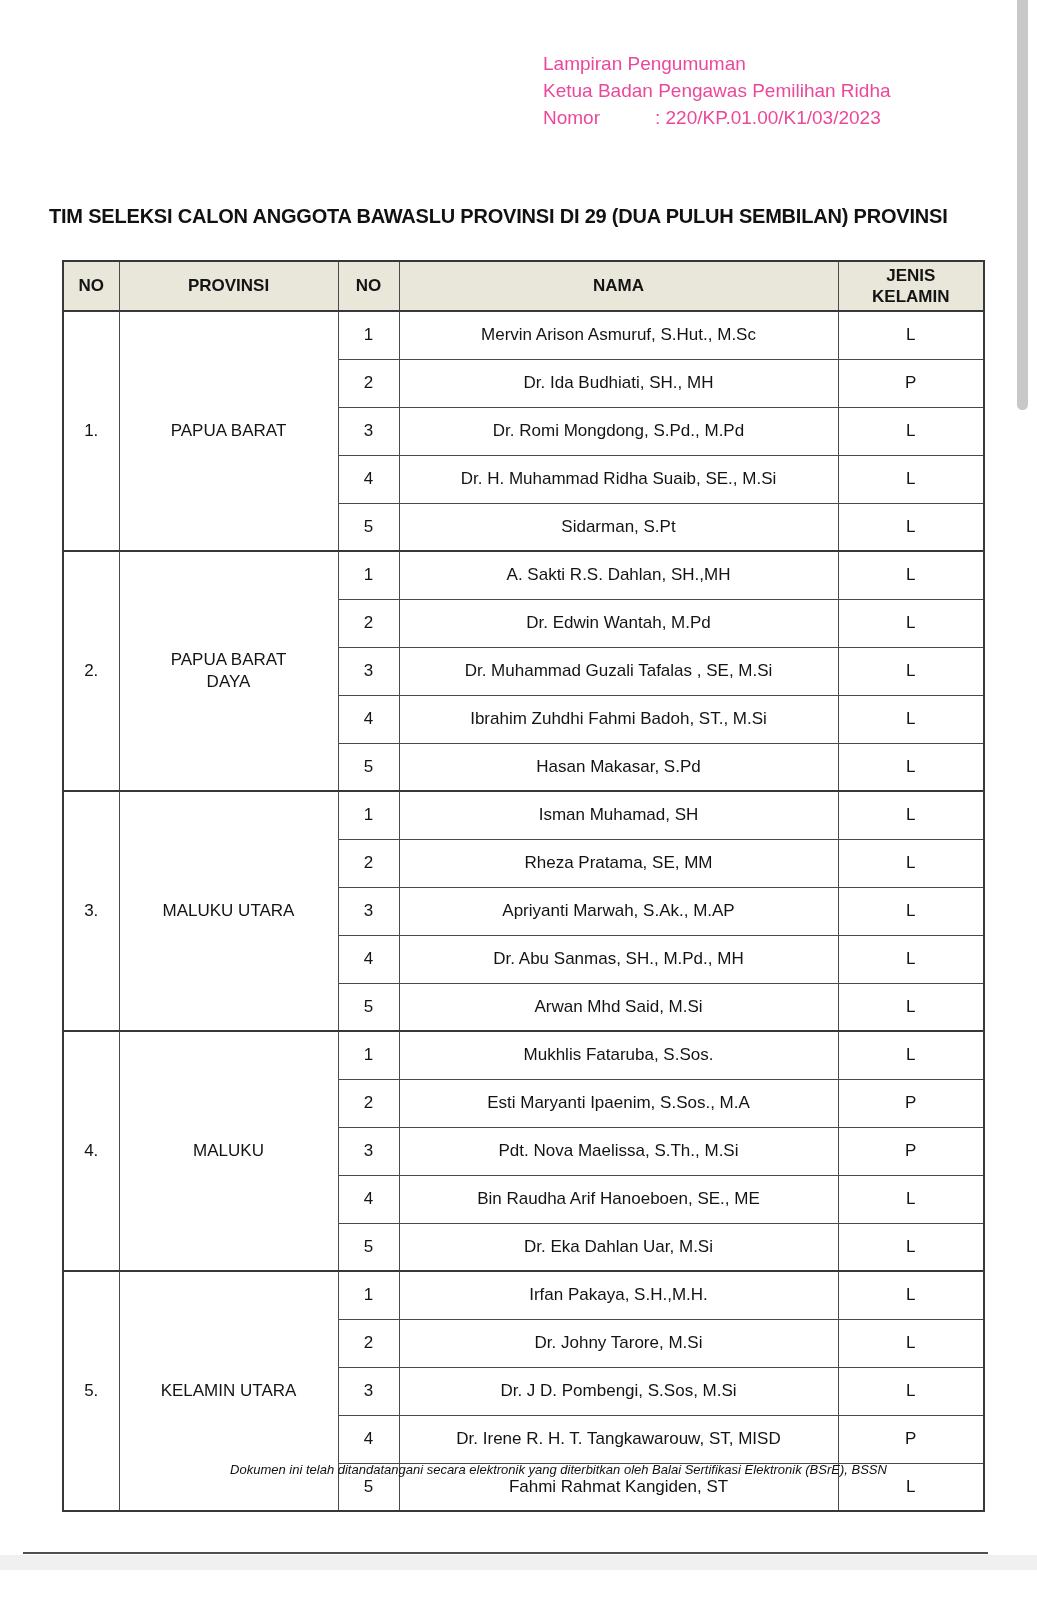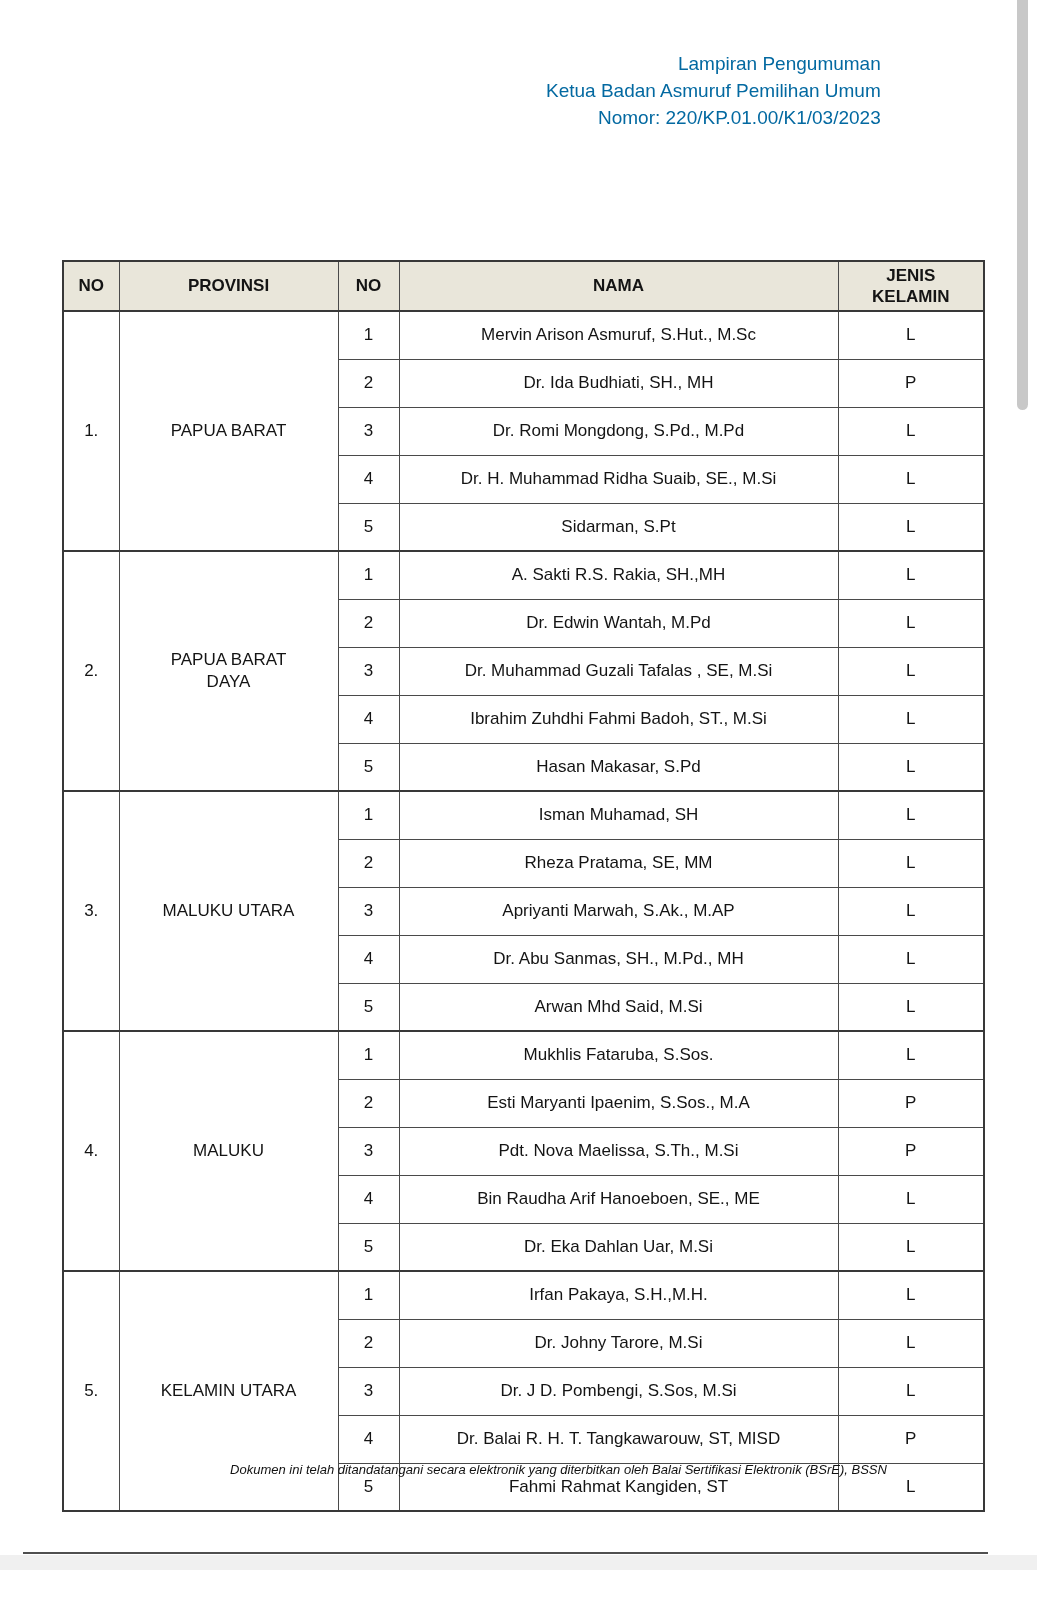--- a/index.html
+++ b/index.html
@@ -9,21 +9,21 @@
     font-family:"Liberation Sans", sans-serif;
     color:#141414;
     overflow:hidden;
     position:relative;
   }
   .page{position:absolute;left:0;top:0;width:1037px;height:1600px;background:#fff;}
 
   
   .doc-header{
     position:absolute;left:543px;top:50px;
-    font-size:19px;line-height:27px;color:#0369a1;text-align:right;
+    font-size:19px;line-height:27px;color:#ec4899;
   }
   .doc-header .field{display:flex;}
   .doc-header .flabel{width:112px;flex:0 0 112px;}
 
   
   .doc-title{
     position:absolute;left:49px;top:205px;
     font-size:20px;font-weight:bold;letter-spacing:-0.2px;
     white-space:nowrap;color:#111;
   }
@@ -70,27 +70,28 @@
     background:#c8c8c8;border-radius:0 0 6px 6px;
   }
 </style>
 </head>
 <body>
 
 <div class="page">
 
   <div class="doc-header">
     <div>Lampiran Pengumuman</div>
-    <div>Ketua Badan Asmuruf Pemilihan Umum</div>
+    <div>Ketua Badan Pengawas Pemilihan Ridha</div>
     <div class="field">
       <span class="flabel">Nomor</span>
       <span>: 220/KP.01.00/K1/03/2023</span>
     </div>
   </div>
 
+  <div class="doc-title">TIM SELEKSI CALON ANGGOTA BAWASLU PROVINSI DI 29 (DUA PULUH SEMBILAN) PROVINSI</div>
 
   <table class="sel">
     <colgroup>
       <col style="width:56px">
       <col style="width:219px">
       <col style="width:61px">
       <col style="width:439px">
       <col style="width:146px">
     </colgroup>
     <thead>
@@ -129,21 +130,21 @@
         <tr>
           <td class="cnum">5</td>
           <td class="cname">Sidarman, S.Pt</td>
           <td class="cnum">L</td>
         </tr>
         <tr class="gfirst">
           <td class="cnum" rowspan="5">2.</td>
           <td class="cprov" rowspan="5">PAPUA BARAT
 DAYA</td>
           <td class="cnum">1</td>
-          <td class="cname">A. Sakti R.S. Rakia, SH.,MH</td>
+          <td class="cname">A. Sakti R.S. Dahlan, SH.,MH</td>
           <td class="cnum">L</td>
         </tr>
         <tr>
           <td class="cnum">2</td>
           <td class="cname">Dr. Edwin Wantah, M.Pd</td>
           <td class="cnum">L</td>
         </tr>
         <tr>
           <td class="cnum">3</td>
           <td class="cname">Dr. Muhammad Guzali Tafalas , SE, M.Si</td>
@@ -225,21 +226,21 @@
           <td class="cname">Dr. Johny Tarore, M.Si</td>
           <td class="cnum">L</td>
         </tr>
         <tr>
           <td class="cnum">3</td>
           <td class="cname">Dr. J D. Pombengi, S.Sos, M.Si</td>
           <td class="cnum">L</td>
         </tr>
         <tr>
           <td class="cnum">4</td>
-          <td class="cname">Dr. Balai R. H. T. Tangkawarouw, ST, MISD</td>
+          <td class="cname">Dr. Irene R. H. T. Tangkawarouw, ST, MISD</td>
           <td class="cnum">P</td>
         </tr>
         <tr>
           <td class="cnum">5</td>
           <td class="cname">Fahmi Rahmat Kangiden, ST</td>
           <td class="cnum">L</td>
         </tr>
       </tbody>
   </table>
 

